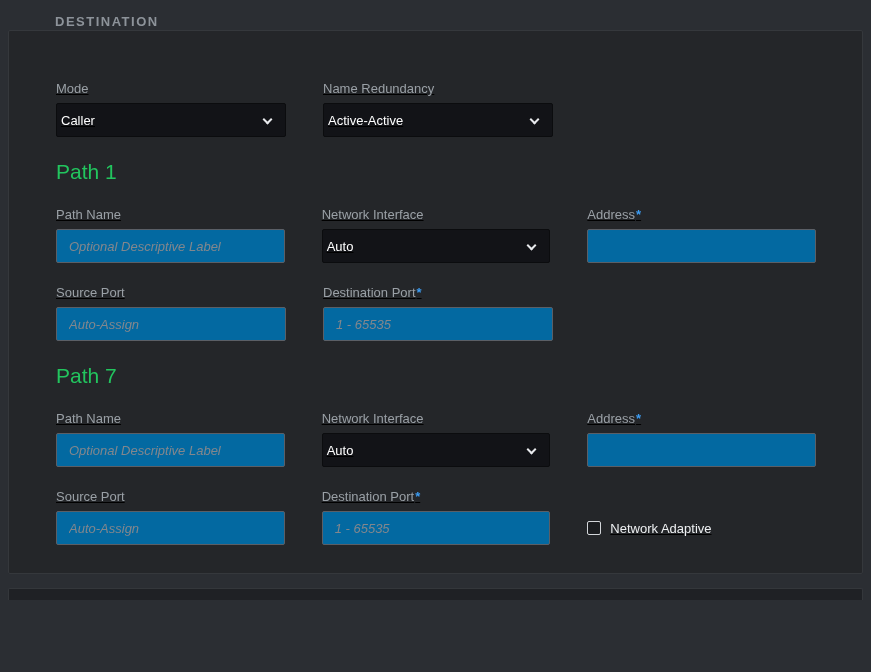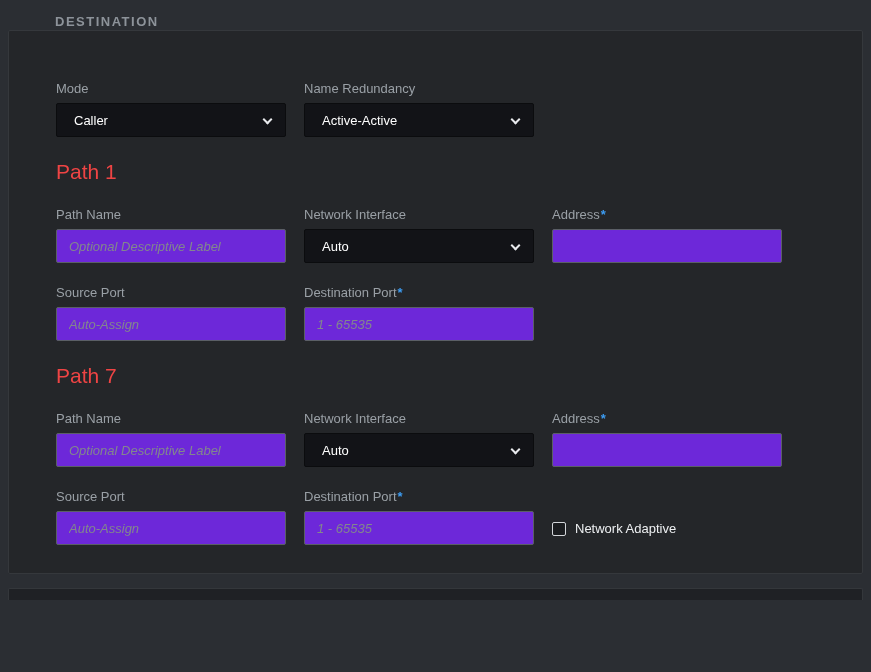--- a/index.html
+++ b/index.html
@@ -24,28 +24,29 @@
   .panel {
     margin:0 8px;
     width:855px;
     background:#242629;
     border:1px solid #35383c;
     border-radius:2px;
     padding:50px 46px 28px 47px;
   }
   .row {
     display:flex;
-    gap:18px;
+    gap:37px;
     margin-bottom:22px;
+    text-decoration:underline;
   }
   .row:last-child { margin-bottom:0; }
   .path-heading {
     font-size:21px;
     font-weight:400;
-    color:#ef4444;
+    color:#22c55e;
     line-height:26px;
     margin:20px 0 22px;
   }
   .field { width:230px; }
   .field-label {
     display:block;
     font-size:13px;
     color:#9aa0a6;
     line-height:16px;
     margin-bottom:6px;
@@ -55,53 +56,53 @@
     position:relative;
     height:34px;
     width:100%;
     background:#121317;
     border:1px solid #0b0c0e;
     border-radius:2px;
     color:#ffffff;
     font-size:13px;
     display:flex;
     align-items:center;
-    padding:0 30px 0 17px;
+    padding:0 30px 0 4px;
     cursor:pointer;
   }
   .chev {
     position:absolute;
     right:14px;
     top:12px;
     width:7px;
     height:7px;
     border-right:2px solid #e8eaed;
     border-bottom:2px solid #e8eaed;
     transform:rotate(45deg);
   }
   input.text {
     width:100%;
     height:34px;
-    background:#6d28d9;
+    background:#0369a1;
     border:1px solid #5b5f66;
     border-radius:2px;
     color:#ffffff;
     font-size:13px;
     padding:0 12px;
     outline:none;
     font-family:"Liberation Sans", sans-serif;
   }
   input.text::placeholder {
     color:#83878d;
     font-style:italic;
     opacity:1;
   }
   .checkbox-row {
     display:flex;
-    align-items:flex-end;
+    align-items:flex-start;
     gap:9px;
     margin-top:32px;
   }
   .checkbox {
     width:14px;
     height:14px;
     flex:0 0 14px;
     border:1px solid #d3d6da;
     border-radius:2px;
     background:#1b1d20;

